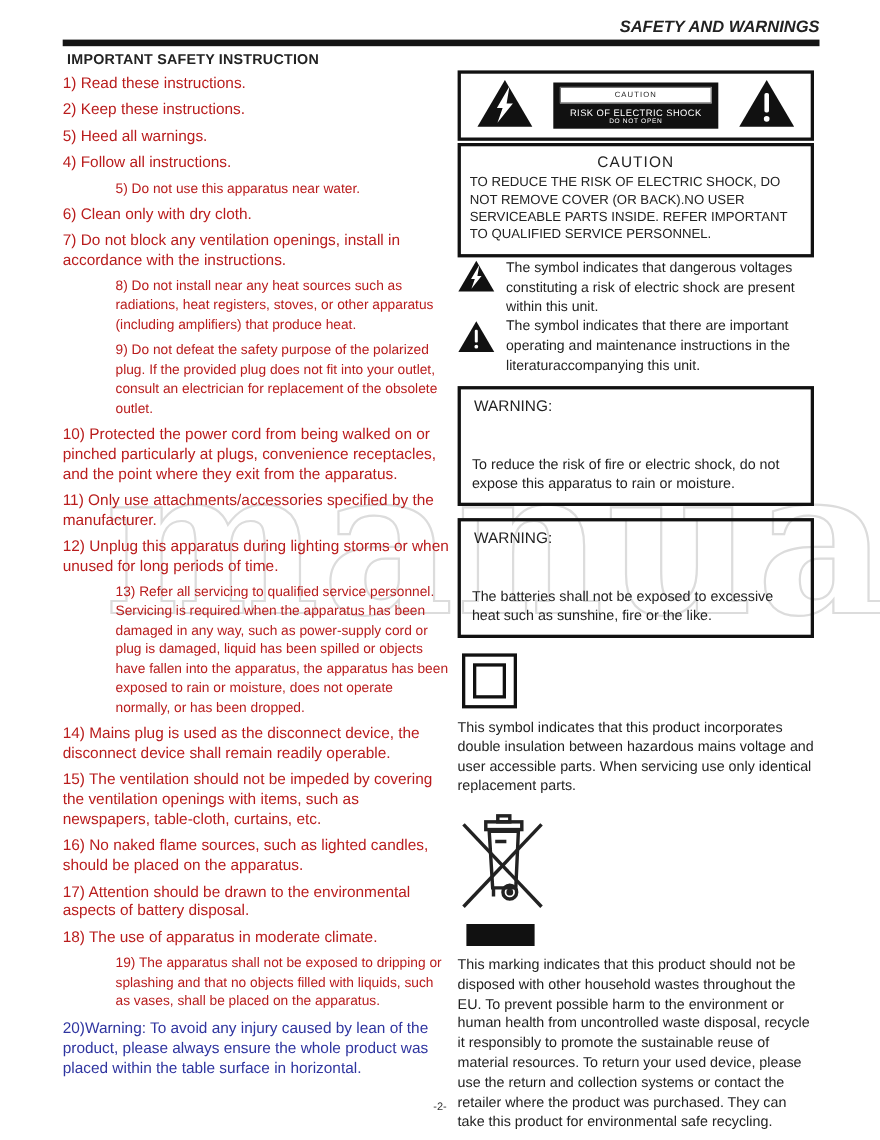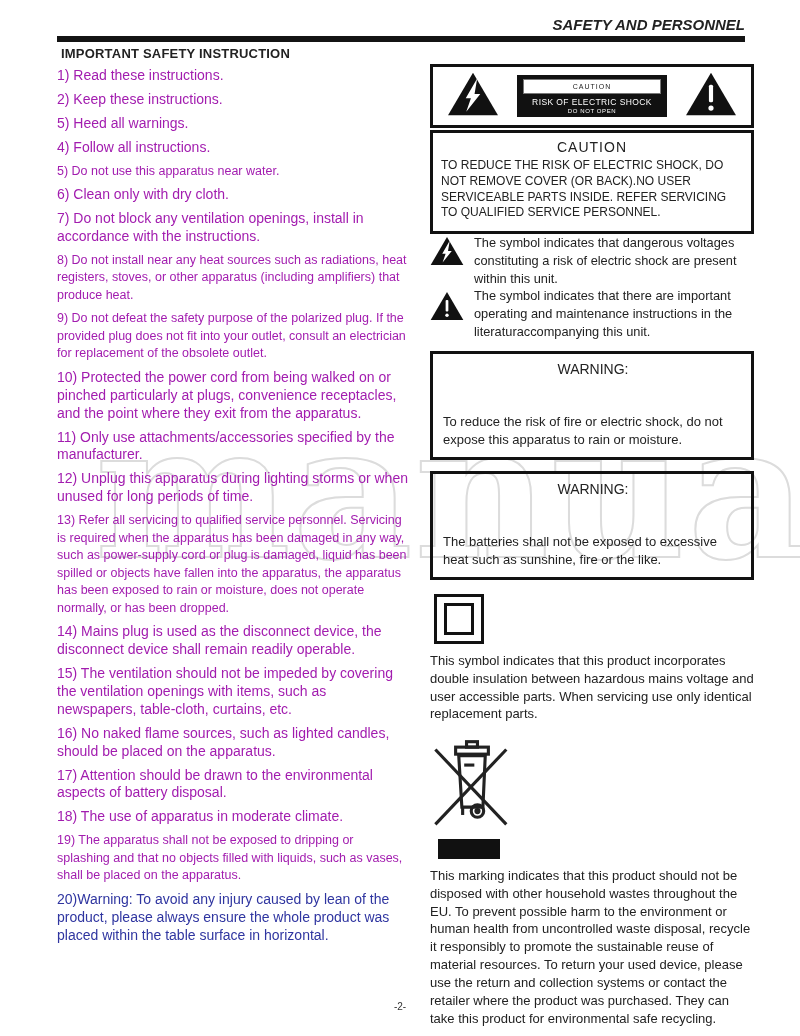--- a/index.html
+++ b/index.html
@@ -8,64 +8,64 @@
   
   .header-title{position:absolute;top:16px;right:55px;font-size:15px;font-style:italic;
                 font-weight:bold;color:#222;z-index:2;}
   .header-rule{position:absolute;top:36px;left:57px;width:688px;height:6px;background:#141414;z-index:2;}
   
   .watermark{position:absolute;top:400px;left:95px;z-index:0;
              font-family:"DejaVu Serif",serif;font-weight:bold;font-size:185px;line-height:1;
              color:#ffffff;-webkit-text-stroke:2px #dcdcdc;letter-spacing:2px;user-select:none;}
   
   .left-col{position:absolute;left:57px;top:46px;width:352px;z-index:1;}
-  .right-col{position:absolute;left:430px;top:64px;width:324px;z-index:1;}
+  .right-col{position:absolute;left:416px;top:64px;width:324px;z-index:1;}
   .page-heading{font-size:13px;font-weight:bold;letter-spacing:.2px;margin:0 0 6px 4px;color:#222;}
-  .instruction{font-size:14px;line-height:1.28;margin-bottom:6px;color:#a21caf;}
-  .instruction.sm{font-size:12.5px;line-height:1.4;}
+  .instruction{font-size:14px;line-height:1.28;margin-bottom:6px;color:#b91c1c;}
+  .instruction.sm{font-size:12.5px;line-height:1.4;margin-left:48px;}
   .instruction.highlight{color:var(--highlight,#2f35a0);}
   
   .caution-top{border:3px solid #111;display:flex;align-items:center;justify-content:space-between;
                padding:6px 14px;height:46px;background:transparent;}
   .caution-bottom{border:3px solid #111;margin-top:2px;padding:4px 8px 10px 8px;background:transparent;}
   .caution-bottom .cb-title{text-align:center;font-size:14px;letter-spacing:1px;margin:2px 0 3px 0;color:#222;}
   .caution-bottom .cb-body{font-size:12px;line-height:1.32;color:#222;}
   .shock-label{background:#111;padding:4px 6px 3px 6px;width:138px;text-align:center;}
   .shock-label .lab-caution{background:#fff;border:1px solid #777;color:#222;font-size:7px;
                             letter-spacing:1px;padding:3px 0;margin-bottom:3px;}
   .shock-label .lab-risk{color:#fff;font-size:8.5px;letter-spacing:.4px;}
   .shock-label .lab-open{color:#fff;font-size:6px;letter-spacing:.6px;margin-top:1px;}
   
   .symbol-row{display:flex;}
   .symbol-row .sym{flex:0 0 40px;padding-top:2px;}
   .symbol-row .sym-text{font-size:12.8px;line-height:1.38;color:#222;padding-left:4px;width:278px;}
   
   .warning-box{border:3px solid #111;margin-top:11px;padding:7px 10px 9px 10px;background:transparent;}
-  .warning-box .w-title{font-size:14px;margin:0 0 3px 2px;color:#222;text-align:center;}
+  .warning-box .w-title{font-size:14px;margin:0 0 3px 2px;color:#222;}
   .warning-box .w-body{font-size:13px;line-height:1.35;color:#222;margin-top:36px;}
   
   .insul-icon{width:44px;height:44px;border:3px solid #111;margin:14px 0 8px 4px;
               display:flex;align-items:center;justify-content:center;background:transparent;}
   .insul-inner{width:24px;height:26px;border:3px solid #111;}
   .insul-text{font-size:13px;line-height:1.35;color:#222;}
   
   .weee-wrap{margin-top:14px;margin-left:2px;}
   .weee-bar{width:62px;height:20px;background:#111;margin:6px 0 8px 6px;}
   .weee-text{font-size:13px;line-height:1.38;color:#222;}
   
   .footer{position:absolute;top:1001px;left:0;width:100%;text-align:center;font-size:10px;color:#333;z-index:1;}
 </style>
 </head>
 <body>
 
 <div class="page">
 
   <div class="watermark"><span>manual</span></div>
 
-  <div class="header-title">SAFETY AND PERSONNEL</div>
+  <div class="header-title">SAFETY AND WARNINGS</div>
   <div class="header-rule"></div>
 
   <div class="left-col">
     <h1 class="page-heading">IMPORTANT SAFETY INSTRUCTION</h1>
     <div id="instructions">
         <div class="instruction lg">1) Read these instructions.</div>
         <div class="instruction lg">2) Keep these instructions.</div>
         <div class="instruction lg">5) Heed all warnings.</div>
         <div class="instruction lg">4) Follow all instructions.</div>
         <div class="instruction sm">5) Do not use this apparatus near water.</div>
@@ -105,21 +105,21 @@
         <svg width="52" height="46" viewBox="0 0 100 88">
           <polygon points="50,3 98,85 2,85" fill="#111"></polygon>
           <rect x="46" y="26" width="8" height="34" rx="3" fill="#fff"></rect>
           <circle cx="50" cy="71" r="5" fill="#fff"></circle>
         </svg>
       </span>
     </div>
 
     <div class="caution-bottom">
       <div class="cb-title">CAUTION</div>
-      <div class="cb-body">TO REDUCE THE RISK OF ELECTRIC SHOCK, DO NOT REMOVE COVER (OR BACK).NO USER SERVICEABLE PARTS INSIDE. REFER SERVICING TO QUALIFIED SERVICE PERSONNEL.</div>
+      <div class="cb-body">TO REDUCE THE RISK OF ELECTRIC SHOCK, DO NOT REMOVE COVER (OR BACK).NO USER SERVICEABLE PARTS INSIDE. REFER IMPORTANT TO QUALIFIED SERVICE PERSONNEL.</div>
     </div>
 
     <div class="symbol-row">
       <span class="sym">
         <svg width="34" height="30" viewBox="0 0 100 88">
           <polygon points="50,3 98,85 2,85" fill="#111"></polygon>
           <path d="M58 14 L36 52 L46 52 L37 78 L64 44 L53 44 Z" fill="#fff"></path>
         </svg>
       </span>
       <span class="sym-text">The symbol indicates that dangerous voltages constituting a risk of electric shock are present within this unit.</span>

